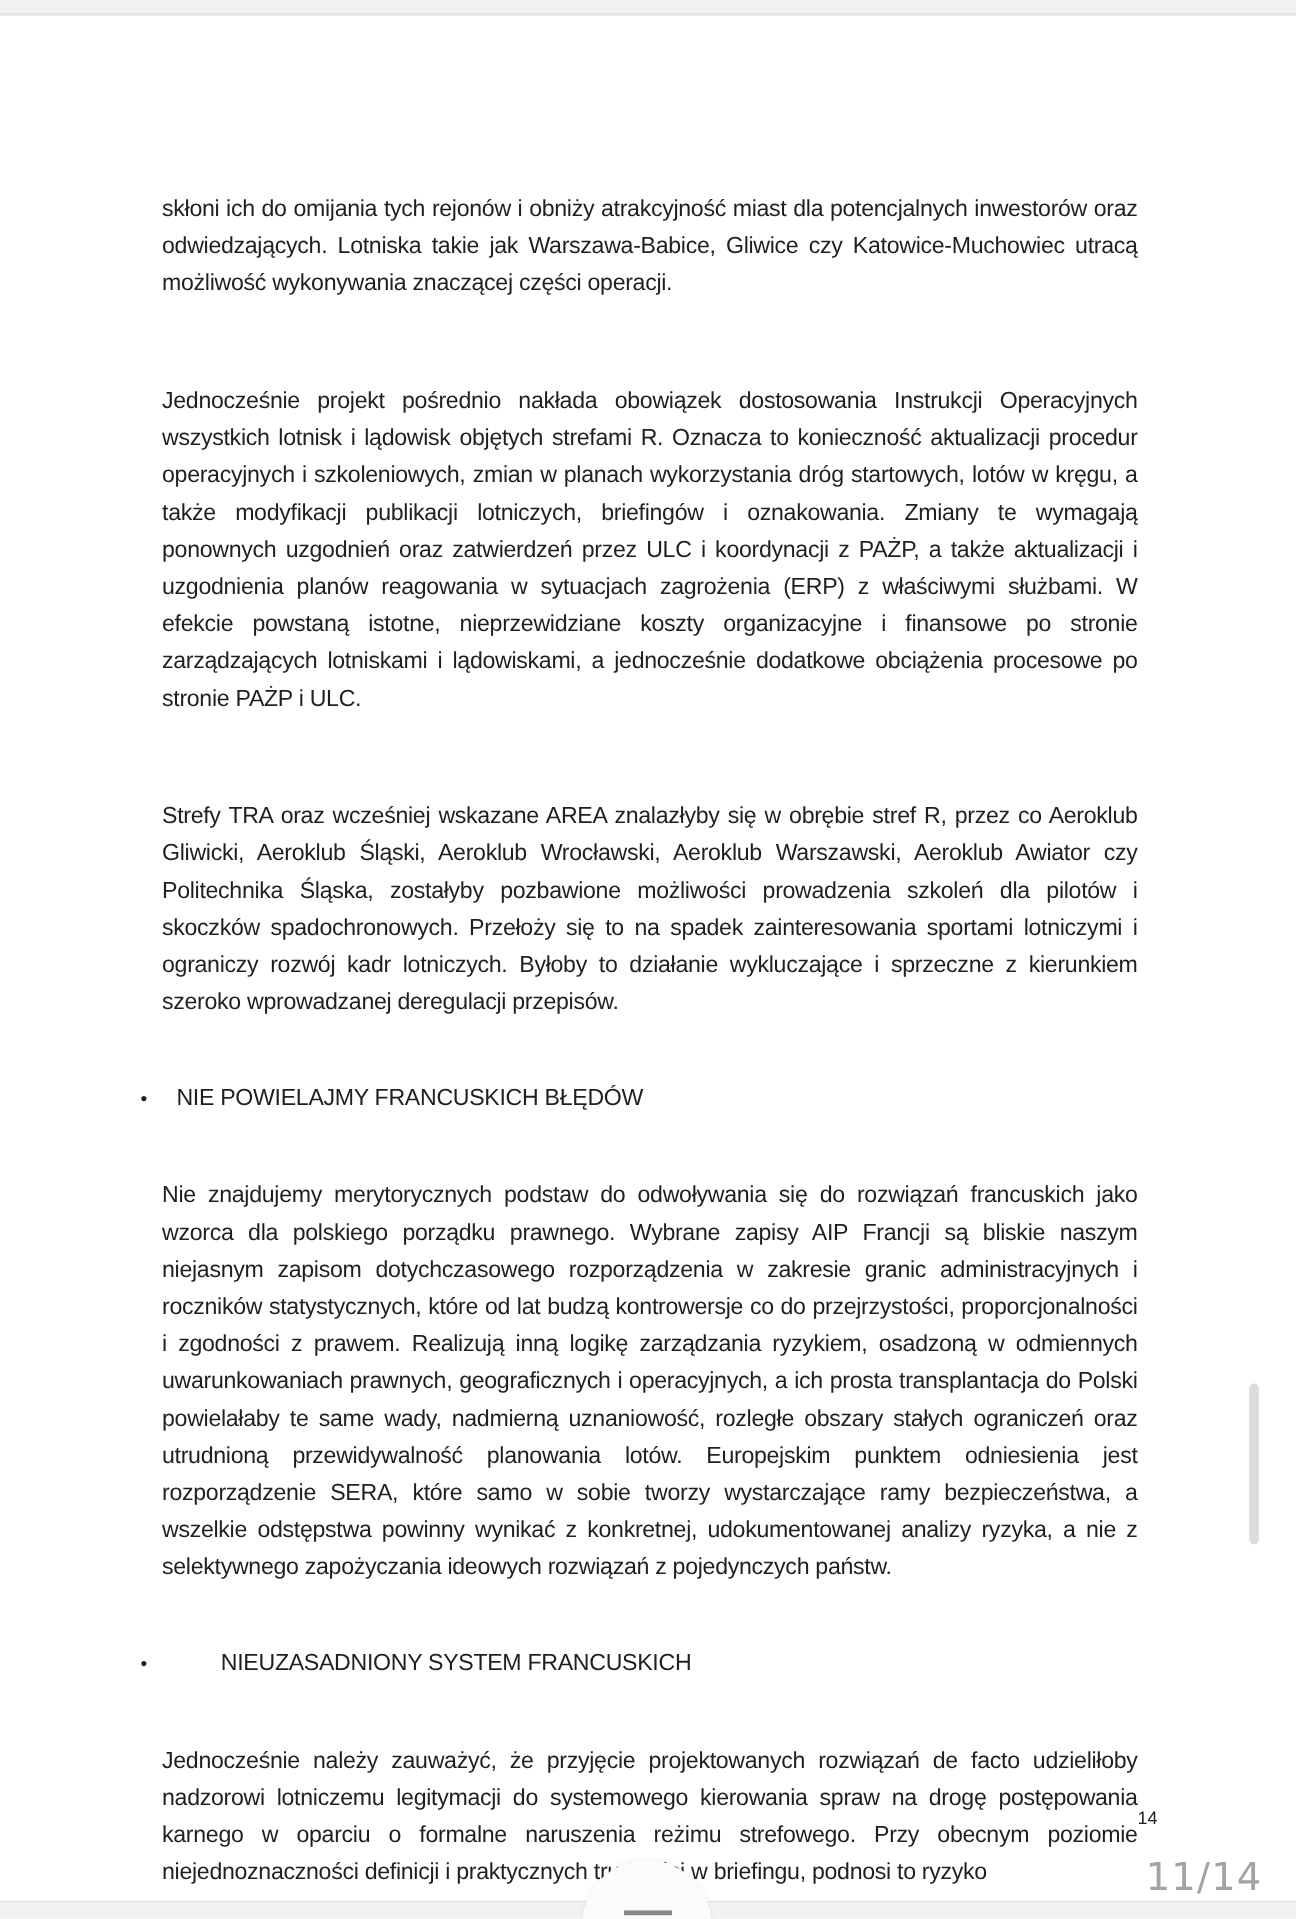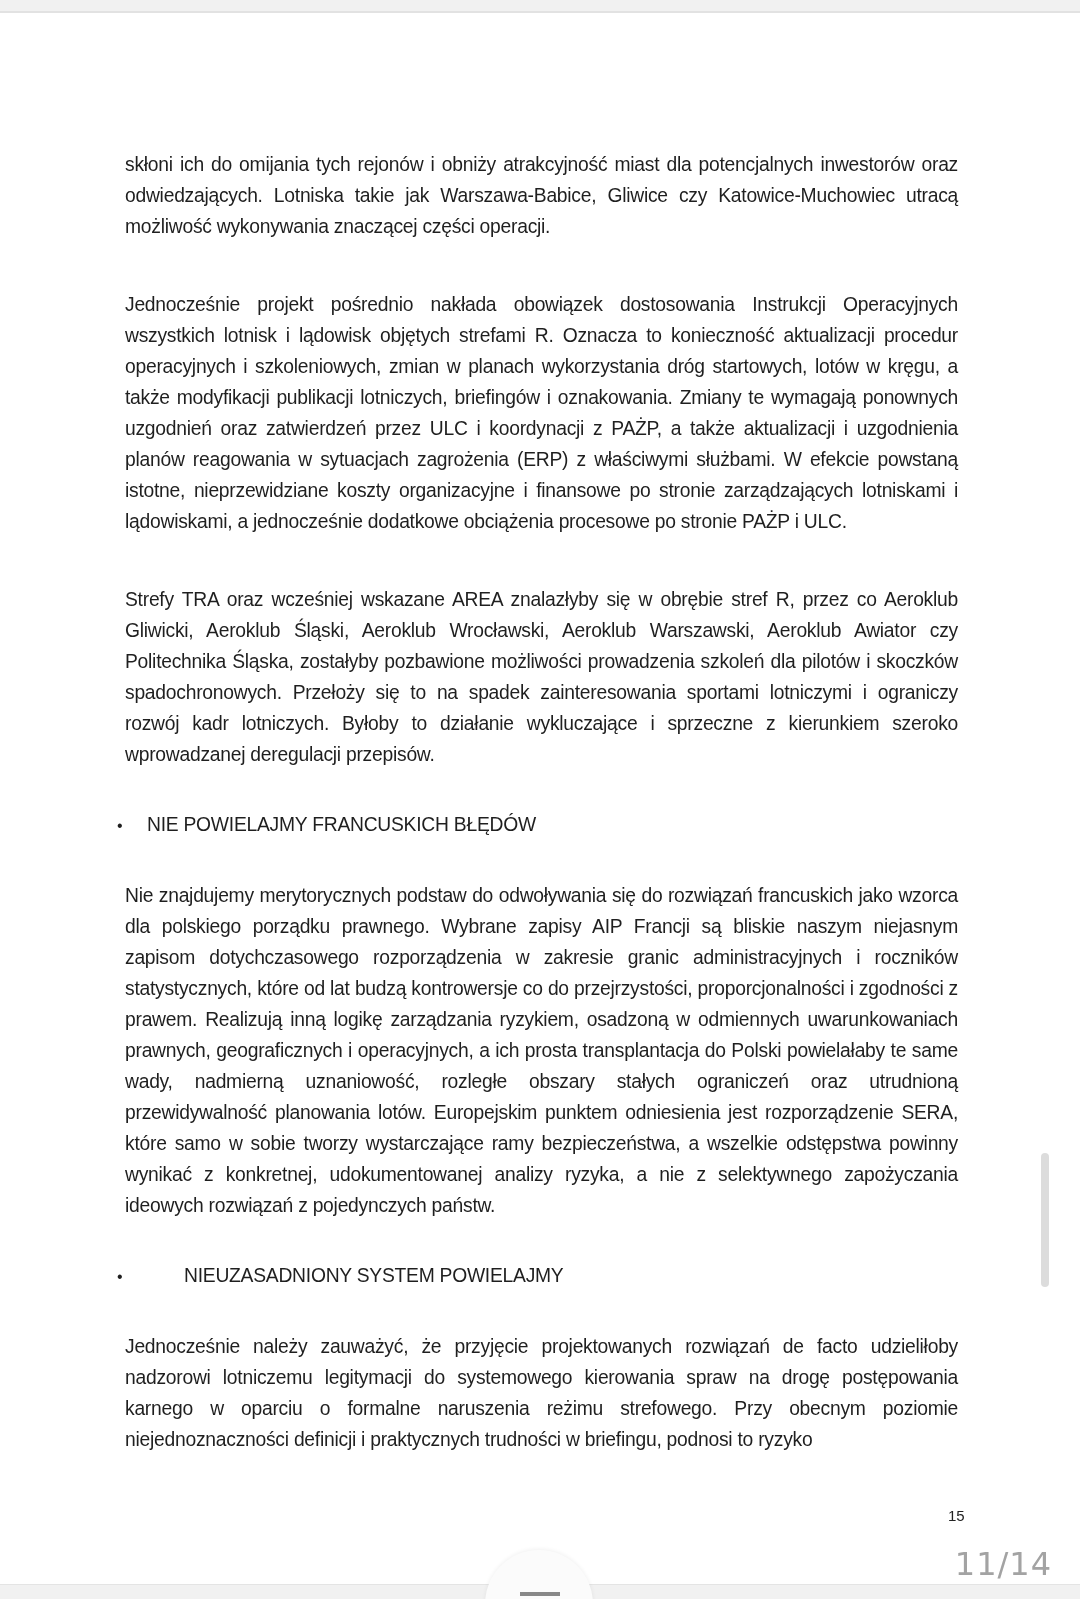--- a/index.html
+++ b/index.html
@@ -15,21 +15,21 @@
   }
   .page {
     position:absolute; left:0; top:14px; width:1080px; height:1570px;
     background:#ffffff;
   }
   .content {
     position:absolute; left:117px; top:141px; width:849px;
     font-size:19.3px; line-height:31px; letter-spacing:-0.25px;
     font-family: "Liberation Sans Narrow", "Liberation Sans", sans-serif;
   }
-  .para { margin:8px; text-align:justify; text-align-last:left; }
+  .para { margin:18px; text-align:justify; text-align-last:left; }
   .gap { height:31px; }
   .bullet-row { display:flex; align-items:baseline; margin:0; }
   .bullet { width:30px; flex:0 0 auto; font-size:16px; padding-left:0; }
   .bullet-2 { width:67px; }
   .page-number {
     position:absolute; left:948px; top:1507px; font-size:15px; color:#222;
   }
   .page-counter {
     position:absolute; right:28px; top:1545px; font-size:32px; color:#a3a3a3;
     font-family:"DejaVu Sans", sans-serif; letter-spacing:1px;text-align:center;
@@ -67,27 +67,27 @@
   <div class="gap"></div>
   <div class="bullet-row">
     <span class="bullet">•</span>
     <span>NIE POWIELAJMY FRANCUSKICH BŁĘDÓW</span>
   </div>
   <div class="gap"></div>
   <p class="para">Nie znajdujemy merytorycznych podstaw do odwoływania się do rozwiązań francuskich jako wzorca dla polskiego porządku prawnego. Wybrane zapisy AIP Francji są bliskie naszym niejasnym zapisom dotychczasowego rozporządzenia w zakresie granic administracyjnych i roczników statystycznych, które od lat budzą kontrowersje co do przejrzystości, proporcjonalności i zgodności z prawem. Realizują inną logikę zarządzania ryzykiem, osadzoną w odmiennych uwarunkowaniach prawnych, geograficznych i operacyjnych, a ich prosta transplantacja do Polski powielałaby te same wady, nadmierną uznaniowość, rozległe obszary stałych ograniczeń oraz utrudnioną przewidywalność planowania lotów. Europejskim punktem odniesienia jest rozporządzenie SERA, które samo w sobie tworzy wystarczające ramy bezpieczeństwa, a wszelkie odstępstwa powinny wynikać z konkretnej, udokumentowanej analizy ryzyka, a nie z selektywnego zapożyczania ideowych rozwiązań z pojedynczych państw.</p>
   <div class="gap"></div>
   <div class="bullet-row">
     <span class="bullet bullet-2">•</span>
-    <span>NIEUZASADNIONY SYSTEM POWIELAJMY</span>
+    <span>NIEUZASADNIONY SYSTEM FRANCUSKICH</span>
   </div>
   <div class="gap"></div>
   <p class="para">Jednocześnie należy zauważyć, że przyjęcie projektowanych rozwiązań de facto udzieliłoby nadzorowi lotniczemu legitymacji do systemowego kierowania spraw na drogę postępowania karnego w oparciu o formalne naruszenia reżimu strefowego. Przy obecnym poziomie niejednoznaczności definicji i praktycznych trudności w briefingu, podnosi to ryzyko</p>
 </div>
 
-<div class="page-number">15</div>
+<div class="page-number">14</div>
 
 <div class="scrollbar-thumb"></div>
 
 <div class="page-counter">11/14</div>
 
 <div class="bottom-bar"></div>
 
 <div class="fab">
   <div class="fab-bar"></div>
 </div>

